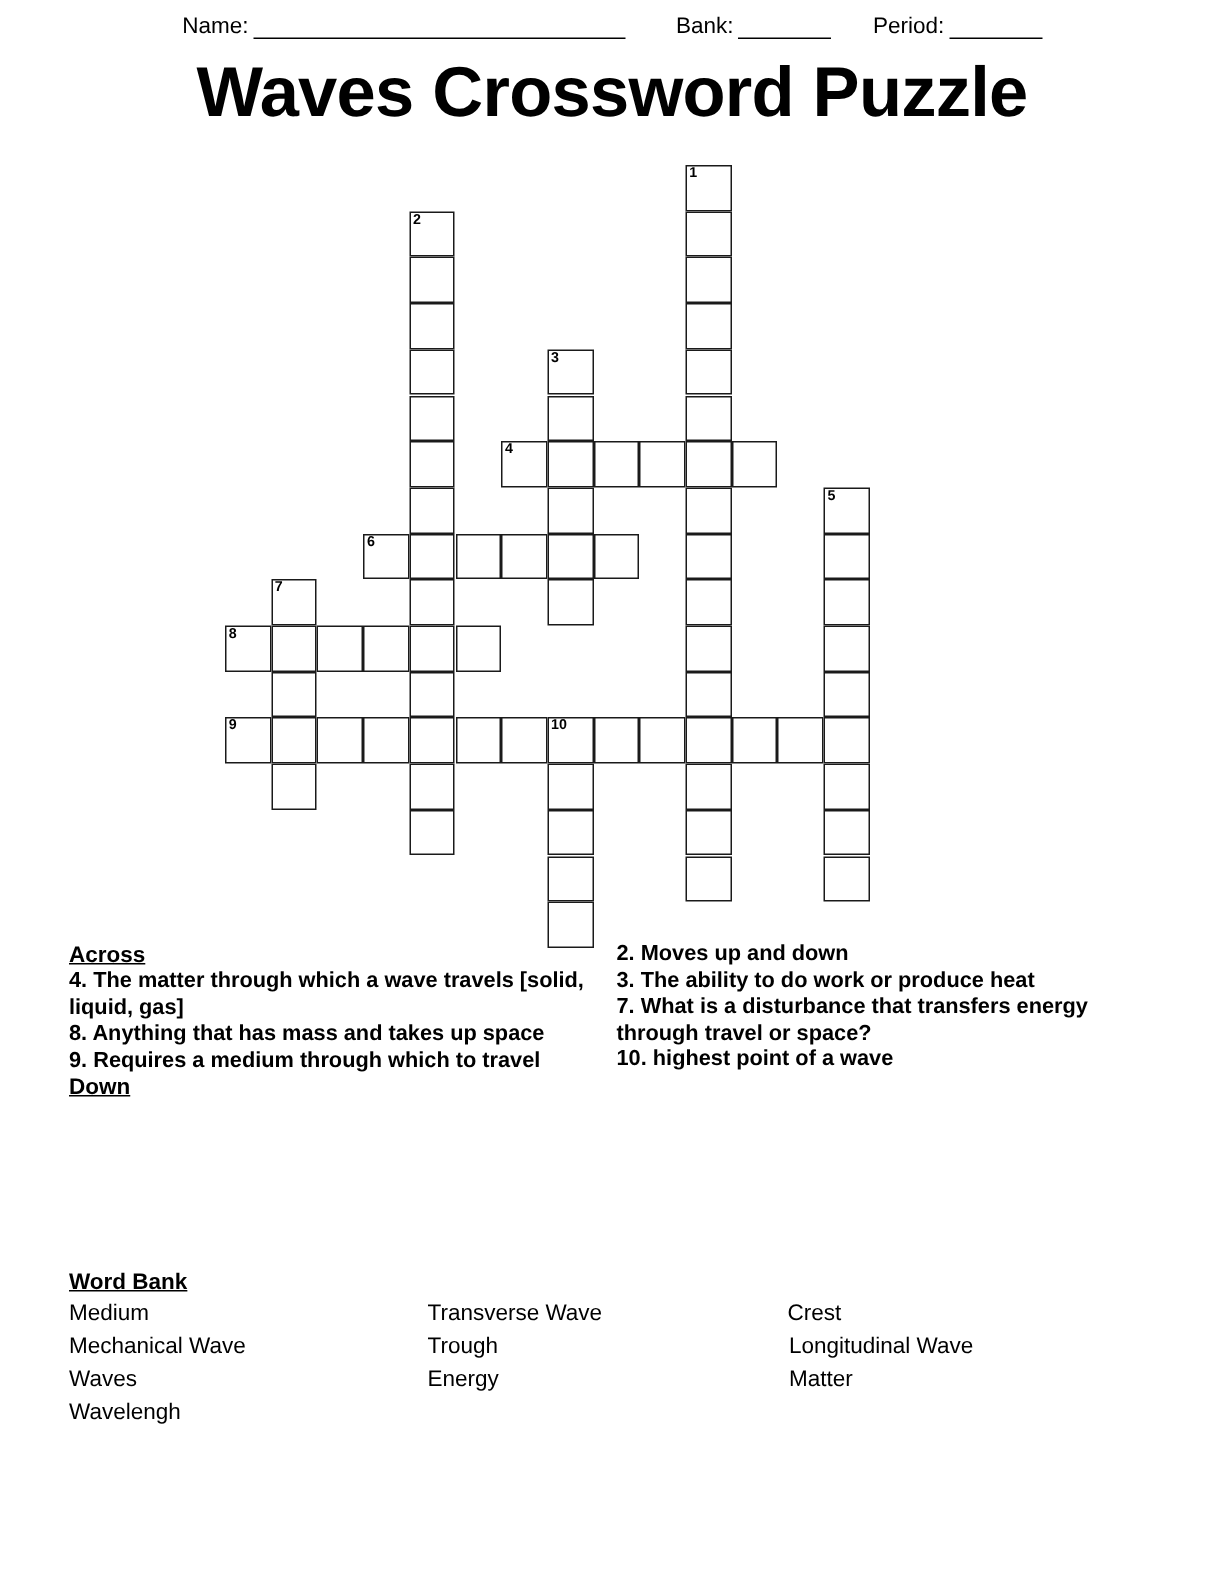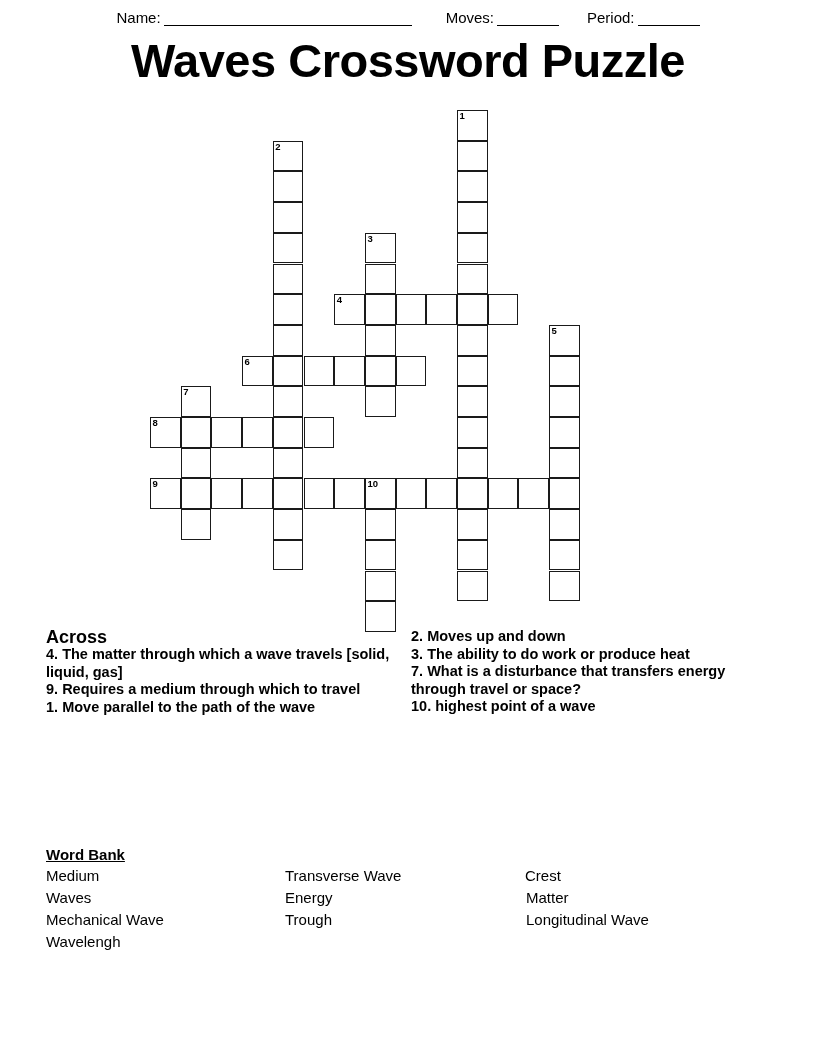--- a/index.html
+++ b/index.html
@@ -94,22 +94,23 @@
     width: 724px;
   }
   .clue-cols {
     display: flex;
     align-items: flex-start;
     gap: 0px;
   }
   .clue-col-left  { width: 365px; }
   .clue-col-right { width: 340px; }
   .clue-heading {
-    font-size: 18px;
-    font-weight: bold;
+    font-size: 15px;
+    font-weight: bold;
+    text-decoration: underline;
     line-height: 18px;
     margin: 0 0 0 0;
   }
   .clue-item {
     font-size: 14.5px;
     font-weight: bold;
     line-height: 17.5px;
     margin: 0;
   }
   .clue-num { font-weight: bold; }
@@ -143,21 +144,21 @@
 </head>
 <body>
 
 <div id="header-line">
   <span class="hdr-field">
     <span class="hdr-label">Name:</span>
     <span class="hdr-rule rule-name"></span>
   </span>
   <span class="hdr-gap-a"></span>
   <span class="hdr-field">
-    <span class="hdr-label">Moves:</span>
+    <span class="hdr-label">Bank:</span>
     <span class="hdr-rule rule-date"></span>
   </span>
   <span class="hdr-gap-b"></span>
   <span class="hdr-field">
     <span class="hdr-label">Period:</span>
     <span class="hdr-rule rule-period"></span>
   </span>
 </div>
 
 <div id="puzzle-title">Waves Crossword Puzzle</div>
@@ -263,27 +264,28 @@
 
 <div id="clues">
   <div class="clue-cols">
     <div class="clue-col-left">
       <div class="clue-heading">Across</div>
       <p class="clue-item">
         <span class="clue-num">4.</span>
         <span>The matter through which a wave travels [solid, liquid, gas]</span>
       </p>
       <p class="clue-item">
+        <span class="clue-num">8.</span>
+        <span>Anything that has mass and takes up space</span>
+      </p>
+      <p class="clue-item">
         <span class="clue-num">9.</span>
         <span>Requires a medium through which to travel</span>
       </p>
-      <p class="clue-item">
-        <span class="clue-num">1.</span>
-        <span>Move parallel to the path of the wave</span>
-      </p>
+      <div class="clue-heading">Down</div>
     </div>
     <div class="clue-col-right">
       <p class="clue-item">
         <span class="clue-num">2.</span>
         <span>Moves up and down</span>
       </p>
       <p class="clue-item">
         <span class="clue-num">3.</span>
         <span>The ability to do work or produce heat</span>
       </p>
@@ -300,27 +302,27 @@
 </div>
 
 <div id="word-bank">
   <div id="word-bank-heading">Word Bank</div>
   <div class="wb-row">
     <span class="wb-cell wb-c1">Medium</span>
     <span class="wb-cell wb-c3">Transverse Wave</span>
     <span class="wb-cell wb-c2">Crest</span>
   </div>
   <div class="wb-row">
+    <span class="wb-cell wb-c1">Mechanical Wave</span>
+    <span class="wb-cell wb-c2">Trough</span>
+    <span class="wb-cell wb-c3">Longitudinal Wave</span>
+  </div>
+  <div class="wb-row">
     <span class="wb-cell wb-c1">Waves</span>
     <span class="wb-cell wb-c2">Energy</span>
     <span class="wb-cell wb-c3">Matter</span>
-  </div>
-  <div class="wb-row">
-    <span class="wb-cell wb-c1">Mechanical Wave</span>
-    <span class="wb-cell wb-c2">Trough</span>
-    <span class="wb-cell wb-c3">Longitudinal Wave</span>
   </div>
   <div class="wb-row">
     <span class="wb-cell wb-c1">Wavelengh</span>
     <span class="wb-cell wb-c2"></span>
     <span class="wb-cell wb-c3"></span>
   </div>
 </div>
 
 </body></html>

